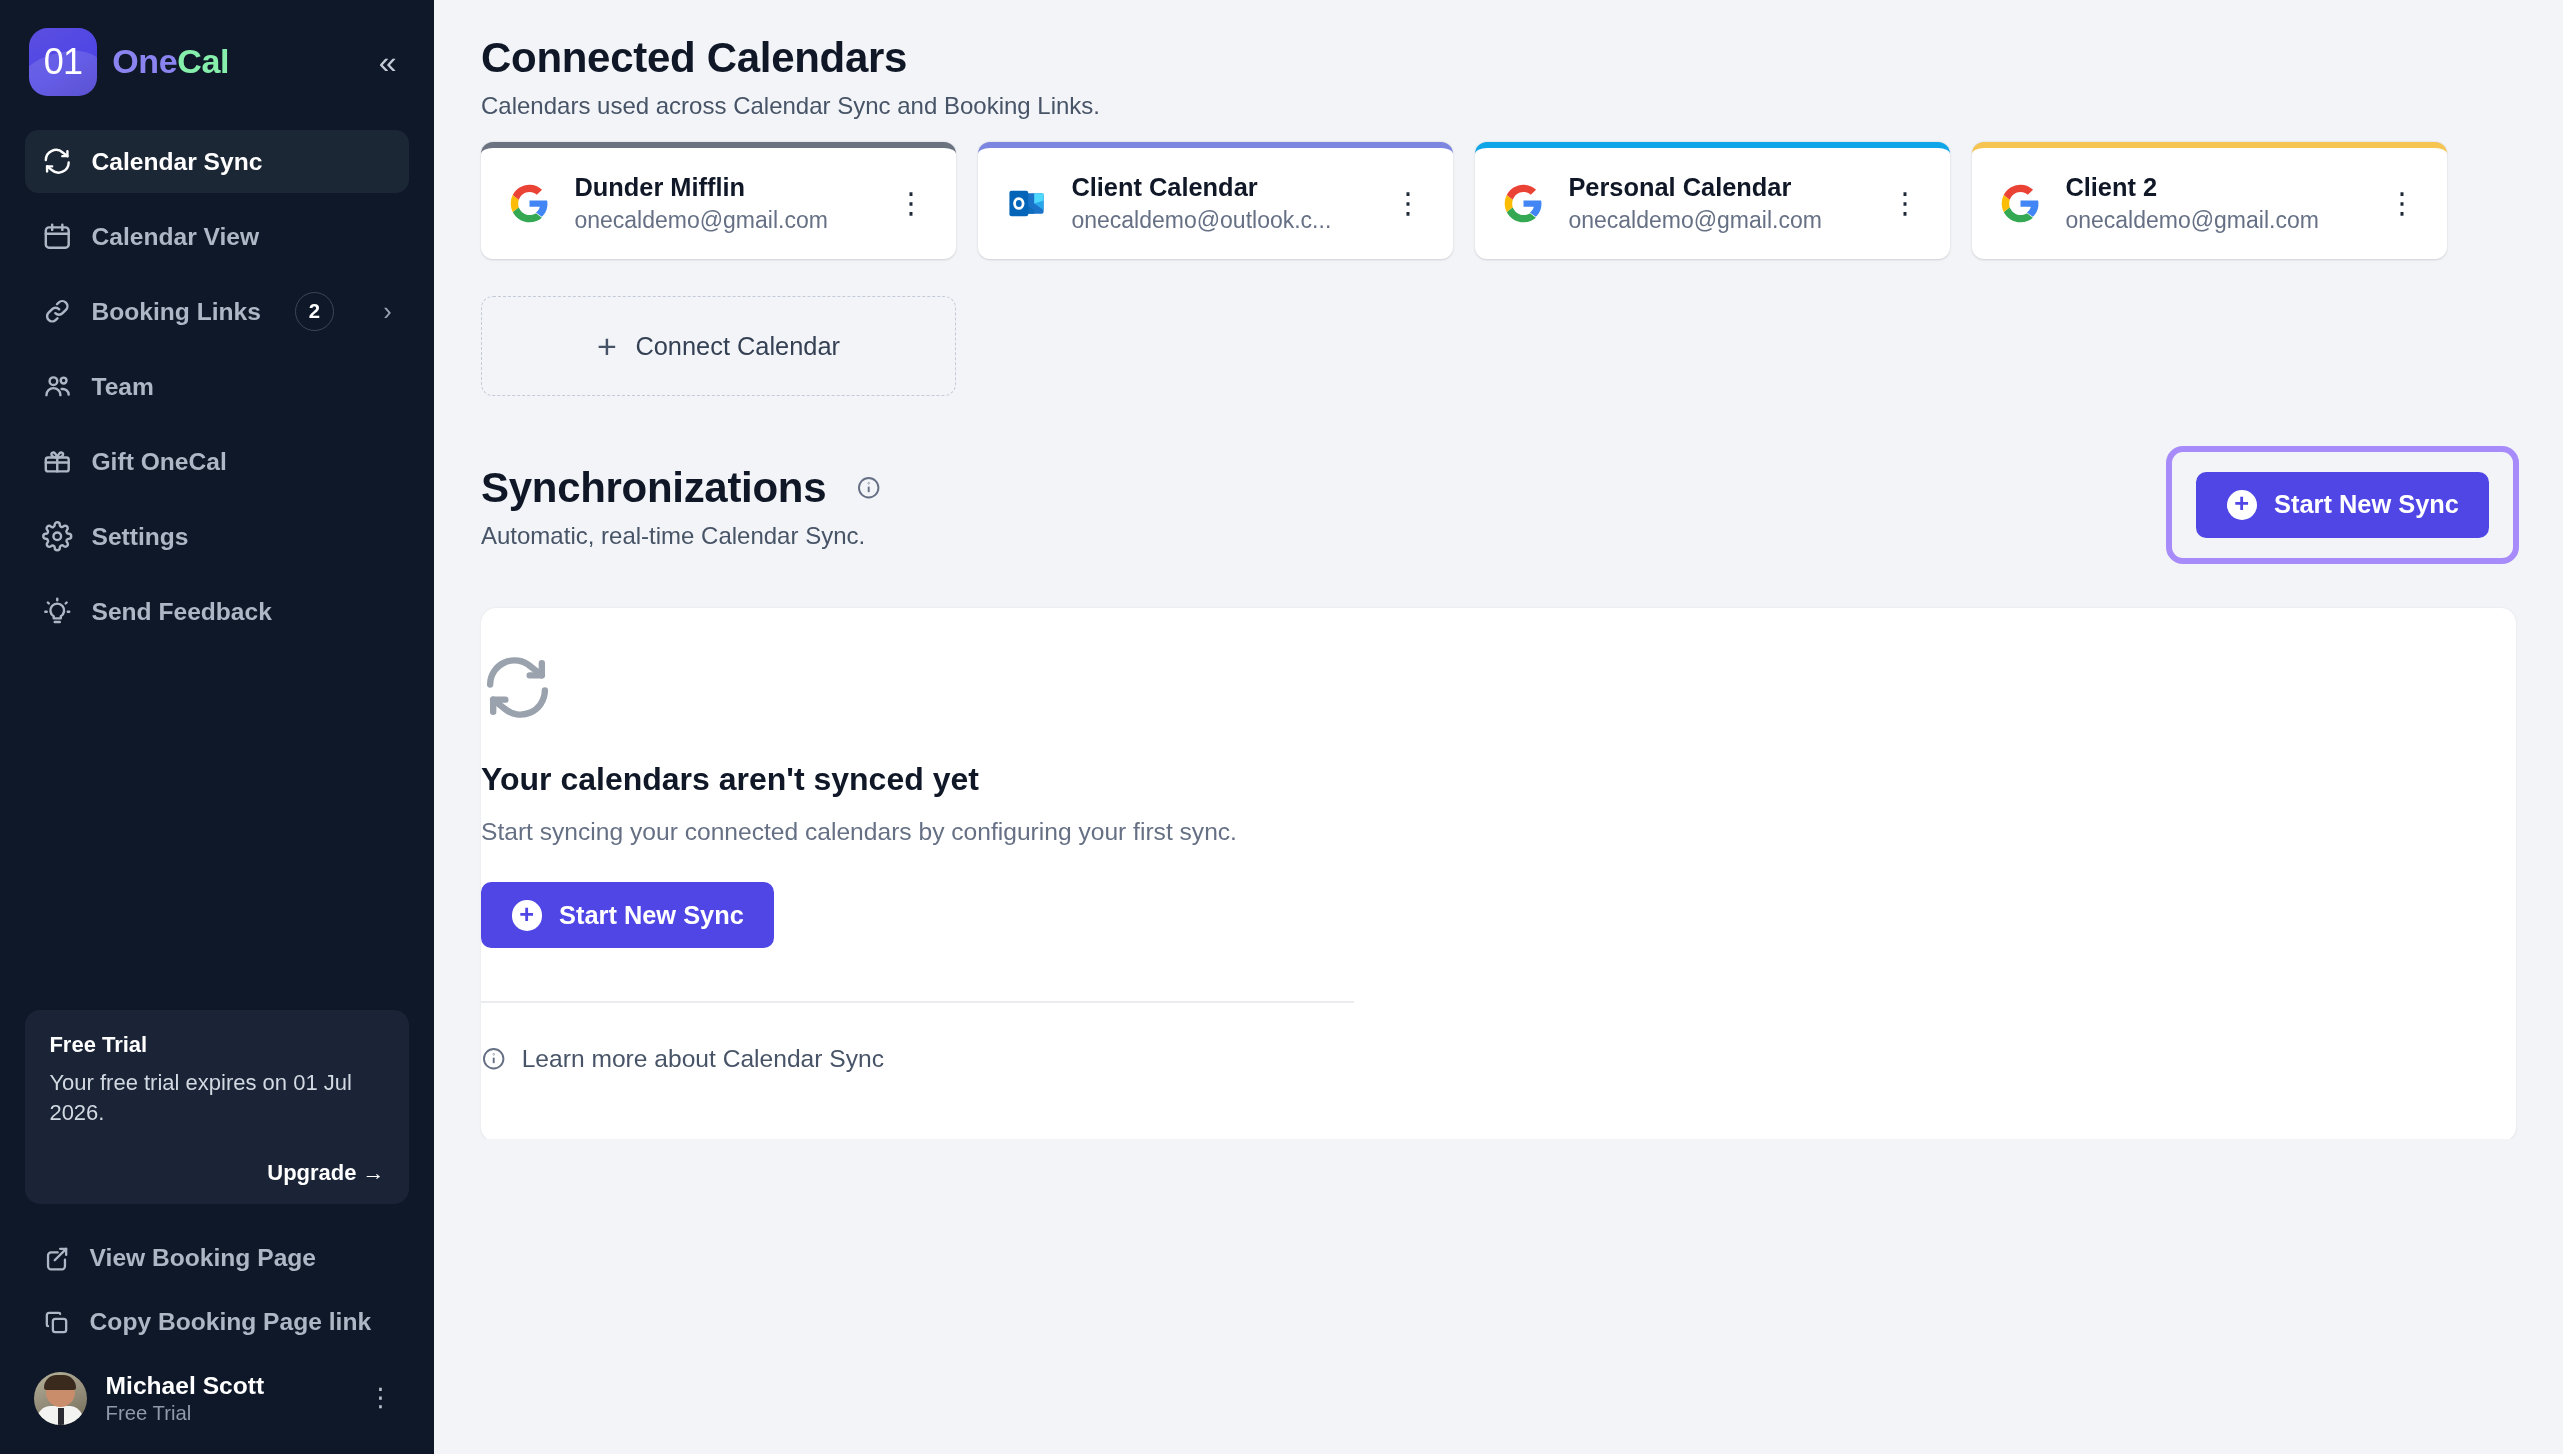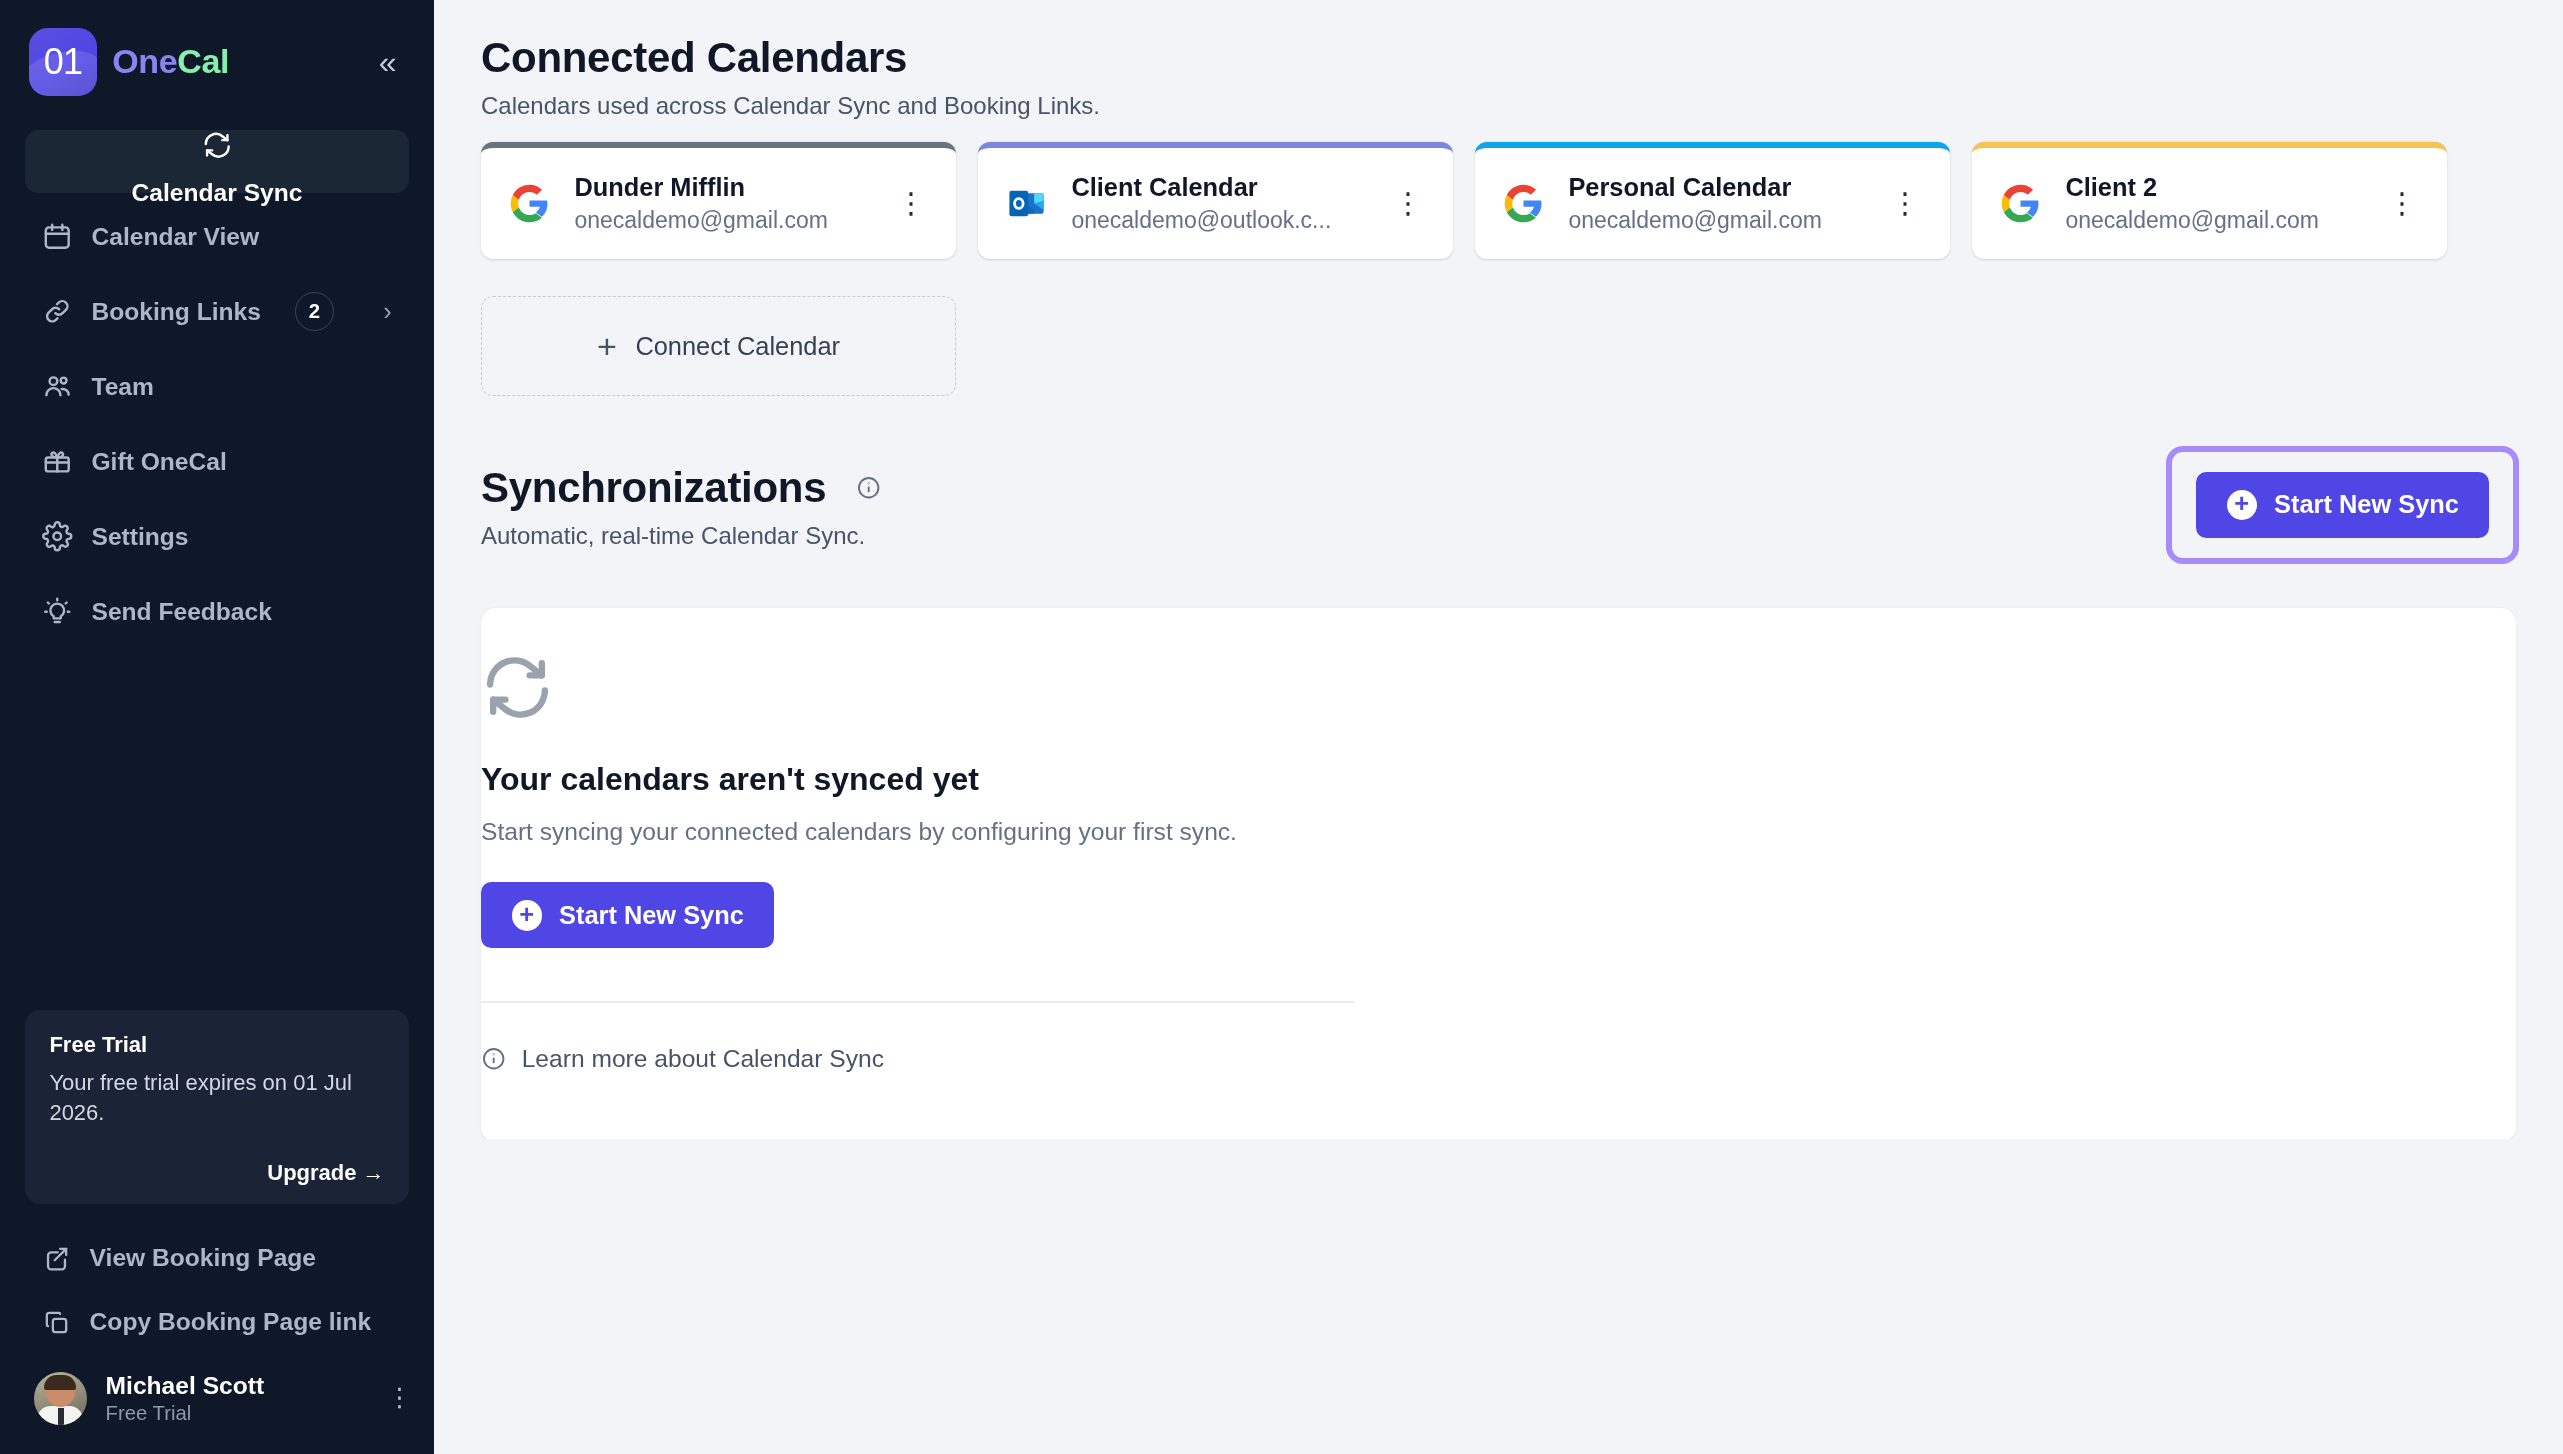--- a/index.html
+++ b/index.html
@@ -48,21 +48,21 @@
     padding: 5.1px 8.5px; cursor: pointer; font-weight:300;
   }
 
   .nav { margin-top: 37px; padding: 0 25.4px; }
   .nav-item {
     display: flex; align-items: center; gap: 18.6px;
     height: 63px; padding: 0 17px; border-radius: 13.6px;
     color: #aeb7c5; font-size: 24.6px; font-weight: 600; cursor: pointer;
     margin-bottom: 12px;
   }
-  .nav-item.active { background: #1c2736; color: #ffffff; flex-direction: column; }
+  .nav-item.active { background: #1c2736; color: #ffffff; }
   .nav-item .ico { width: 30.5px; height: 30.5px; flex: 0 0 30.5px; display:flex; align-items:center; justify-content:center; }
   .nav-item .ico svg { width: 30.5px; height: 30.5px; stroke: currentColor; fill: none; stroke-width: 1.9; stroke-linecap: round; stroke-linejoin: round; }
   .nav-label { white-space: nowrap; }
   .badge {
     margin-left: 15.3px; min-width: 39px; height: 39px; padding: 0 10.2px;
     border: 1.7px solid #3a4656; border-radius: 847px;
     display: flex; align-items: center; justify-content: center;
     font-size: 20.3px; color: #ffffff; font-weight: 700;
   }
   .chev { margin-left: auto; color: #98a2b3; font-size: 25.4px; font-weight: 300; }
@@ -80,21 +80,21 @@
   .quick-item {
     display: flex; align-items: center; gap: 18.6px;
     height: 64px; padding: 0 42px;
     color: #aeb7c5; font-size: 24.6px; font-weight: 600; cursor: pointer;
   }
   .quick-item .ico { width: 29px; height: 29px; flex:0 0 29px; display:flex; align-items:center; justify-content:center;}
   .quick-item .ico svg { width: 29px; height: 29px; stroke: currentColor; fill:none; stroke-width: 1.9; stroke-linecap: round; stroke-linejoin: round; }
 
   .user-row {
     display: flex; align-items: center; gap: 18.6px;
-    padding: 17px 15px 29px 34px; cursor: pointer;
+    padding: 17px 34px 29px 34px; cursor: pointer;
   }
   .avatar {
     width: 53px; height: 53px; border-radius: 50%; flex: 0 0 53px; overflow: hidden;
     background: linear-gradient(160deg,#b9b49a 0%,#9a9480 40%,#6d6654 100%);
     position: relative;
   }
   .avatar .face { position:absolute; left:12px; top:6.8px; width:29px; height:29px; border-radius:50%; background:#c98d6b; }
   .avatar .hair { position:absolute; left:10.2px; top:3.4px; width:32px; height:15.3px; border-radius:17px 17px 3.4px 3.4px; background:#3a2a1e; }
   .avatar .shirt{ position:absolute; left:3.4px; bottom:0; width:46px; height:18.6px; border-radius:13.6px 13.6px 0 0; background:#f3f3f1; }
   .avatar .tie  { position:absolute; left:24px; bottom:0; width:6px; height:17px; background:#2b2b33; }

